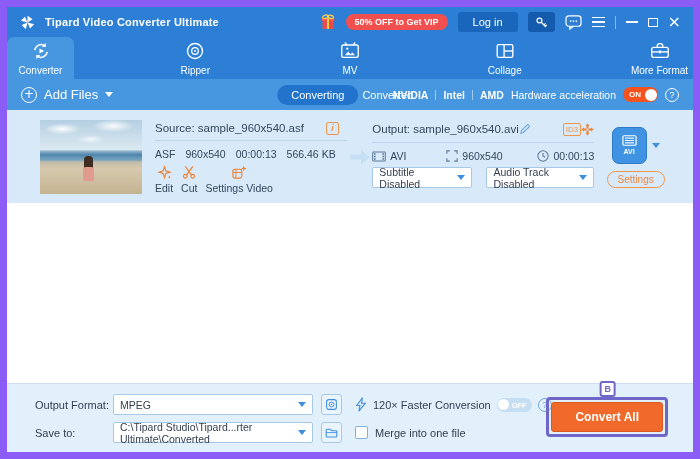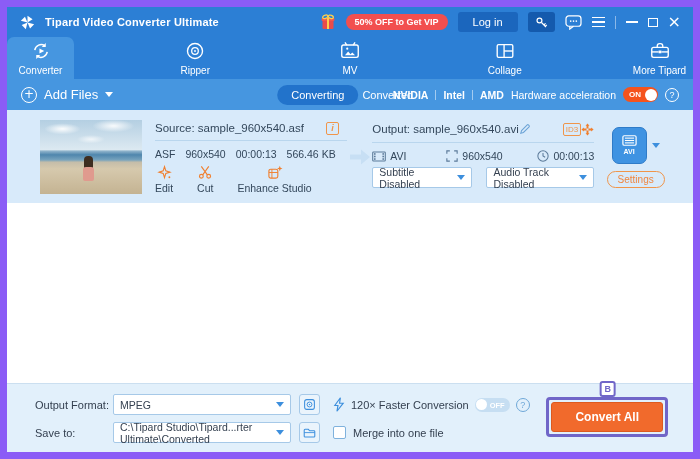--- a/index.html
+++ b/index.html
@@ -54,21 +54,21 @@
       radial-gradient(ellipse 20px 6px at 50% 26%, rgba(255,255,255,.7), rgba(255,255,255,0) 70%),
       linear-gradient(#b4cfe2 0%, #dce9f1 40%, #8fb3cb 42%, #4f86ad 47%, #77a3bd 54%, #c5bda9 57%, #d6c9ad 66%, #c4b392 100%);
   }
   .person-hair { position: absolute; left: 44px; top: 36px; width: 9px; height: 13px; background: #3e2d20; border-radius: 4px 4px 2px 2px; }
   .person-body { position: absolute; left: 43px; top: 47px; width: 11px; height: 14px; background: #e09a8e; border-radius: 3px 3px 2px 2px; }
   .src-block { width: 200px; margin-left: 13px; display: flex; flex-direction: column; color: #33475b; }
   .row-title { display: flex; align-items: center; gap: 22px; font-size: 11.5px; height: 18px; }
   .info-badge { width: 13px; height: 13px; border: 1px solid #f0954a; border-radius: 2px; color: #f0954a; font-size: 9px; font-style: italic; display: flex; align-items: center; justify-content: center; cursor: pointer; font-weight: bold; }
   .hdiv { border-bottom: 1px solid #b9d6ee; margin: 4px 0 5px; }
   .meta { display: flex; gap: 10px; font-size: 10.5px; height: 16px; align-items: center; white-space: nowrap; }
-  .actions { display: flex; gap: 24px; margin-top: 4px; align-items: center; }
+  .actions { display: flex; gap: 8px; margin-top: 4px; align-items: center; }
   .action { display: flex; flex-direction: column; align-items: center; gap: 2px; cursor: pointer; }
   .action .albl { font-size: 10.5px; color: #33475b; white-space: nowrap; }
   .flow-arrow { width: 26px; display: flex; align-items: center; justify-content: center; }
   .out-block { width: 222px; display: flex; flex-direction: column; color: #33475b; }
   .out-r1 { display: flex; align-items: center; font-size: 11.5px; height: 18px; }
   .id3-badge { margin-left: auto; border: 1px solid #f0954a; border-radius: 2px; color: #f0954a; font-size: 8px; font-weight: normal; padding: 1px 2px; cursor: pointer; }
   .out-stats { display: flex; align-items: center; font-size: 10.5px; height: 16px; }
   .stat { display: flex; align-items: center; gap: 4px; }
   .out-drops { display: flex; gap: 14px; margin-top: 3px; }
   .select { background: #fff; border: 1px solid #a6c9e8; height: 21px; display: flex; align-items: center; justify-content: space-between; padding: 0 6px; font-size: 10.5px; color: #333f4f; cursor: pointer; border-radius: 2px; }
@@ -80,21 +80,21 @@
   .format-btn { width: 35px; height: 37px; background: #3f93e2; border: 1px solid #2e7bc8; border-radius: 7px; color: #fff; display: flex; flex-direction: column; align-items: center; justify-content: center; gap: 2px; cursor: pointer; }
   .format-btn .fl { font-size: 7px; font-weight: bold; }
   .fmt-caret { color: #3d8fdd; cursor: pointer; }
   .settings-btn { border: 1px solid #f0954a; color: #ef8640; font-size: 10px; border-radius: 9px; padding: 2px 10px; background: transparent; cursor: pointer; }
   
   .main-area { flex: 1; background: #fff; }
   
   .bottombar { height: 69px; background: #e2f0fb; border-top: 1px solid #cbdff0; flex: none; position: relative; padding: 10px 0 0 28px; }
   .b-row { display: flex; align-items: center; height: 21px; margin-bottom: 7px; }
   .b-lbl { width: 78px; font-size: 11px; color: #333f4f; }
-  .b-select { width: 178px; }
+  .b-select { width: 200px; }
   .sq-btn { width: 21px; height: 21px; border: 1px solid #a6c9e8; border-radius: 3px; background: #eaf4fc; display: flex; align-items: center; justify-content: center; margin-left: 8px; cursor: pointer; }
   .fast-group { display: flex; align-items: center; gap: 6px; margin-left: 13px; }
   .fast-lbl { font-size: 11px; color: #333f4f; }
   .toggle-off { width: 35px; height: 14px; background: #c6def2; border-radius: 8px; position: relative; cursor: pointer; flex: none; }
   .toggle-off .knob { position: absolute; left: 1.5px; top: 1.5px; width: 11px; height: 11px; background: #fff; border-radius: 50%; }
   .toggle-off .t-txt { position: absolute; right: 5px; top: 3px; font-size: 7.5px; font-weight: bold; color: #fff; }
   .help-blue { width: 14px; height: 14px; border: 1.2px solid #6fa8d8; border-radius: 50%; font-size: 9px; display: flex; align-items: center; justify-content: center; color: #6fa8d8; cursor: pointer; }
   .merge-group { display: flex; align-items: center; gap: 7px; margin-left: 13px; }
   .checkbox { width: 13px; height: 13px; background: #fff; border: 1px solid #7fb2dd; border-radius: 2px; cursor: pointer; }
   .merge-lbl { font-size: 11px; color: #333f4f; }
@@ -209,21 +209,21 @@
     <div class="tab">
       <span>
         <svg width="22" height="22" viewBox="0 0 24 24">
             <rect x="3" y="8" width="18" height="11" rx="2" fill="none" stroke="#fff" stroke-width="1.5"></rect>
             <path d="M9 8V6.5A2.5 2.5 0 0 1 11.5 4h1A2.5 2.5 0 0 1 15 6.5V8" fill="none" stroke="#fff" stroke-width="1.5"></path>
             <line x1="3" y1="13" x2="10.5" y2="13" stroke="#fff" stroke-width="1.5"></line>
             <line x1="13.5" y1="13" x2="21" y2="13" stroke="#fff" stroke-width="1.5"></line>
             <rect x="10.5" y="11.5" width="3" height="3" fill="#fff"></rect>
           </svg>
       </span>
-      <span class="tlabel">More Tipard</span>
+      <span class="tlabel">More Format</span>
     </div>
   </div>
 
   <div class="toolbar">
     <div class="addfiles">
       <span class="plus-circle">+</span>
       <span class="lbl">Add Files</span>
       <span class="caret"></span>
     </div>
     <div class="convert-tabs">
@@ -285,21 +285,21 @@
         </div>
         <div class="action">
           <span>
             <svg width="16" height="15" viewBox="0 0 17 16">
                 <rect x="2" y="4.5" width="9.5" height="9.5" rx="2" fill="none" stroke="#f07f2e" stroke-width="1.2"></rect>
                 <line x1="2" y1="8" x2="11.5" y2="8" stroke="#f07f2e" stroke-width="1"></line>
                 <line x1="5.2" y1="4.5" x2="5.2" y2="14" stroke="#f07f2e" stroke-width="1"></line>
                 <path d="M13.6 0.8l.8 2.1 2.1.8-2.1.8-.8 2.1-.8-2.1-2.1-.8 2.1-.8z" fill="#f07f2e"></path>
               </svg>
           </span>
-          <span class="albl">Enhance Studio</span>
+          <span class="albl">Settings Video</span>
         </div>
       </div>
     </div>
 
     <div class="flow-arrow">
       <svg width="22" height="18" viewBox="0 0 22 18">
           <path d="M1 6.5h11V1.5l9 7.5-9 7.5v-5H1z" fill="#c7dff4"></path>
         </svg>
     </div>
 

